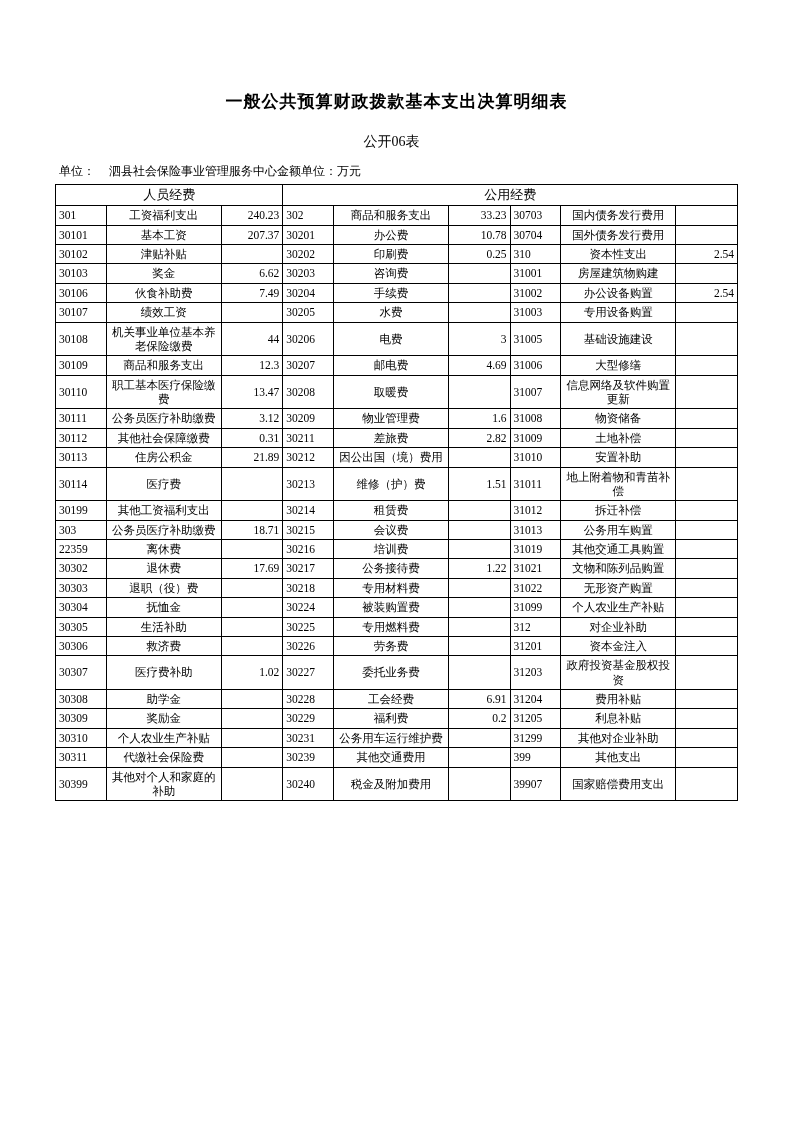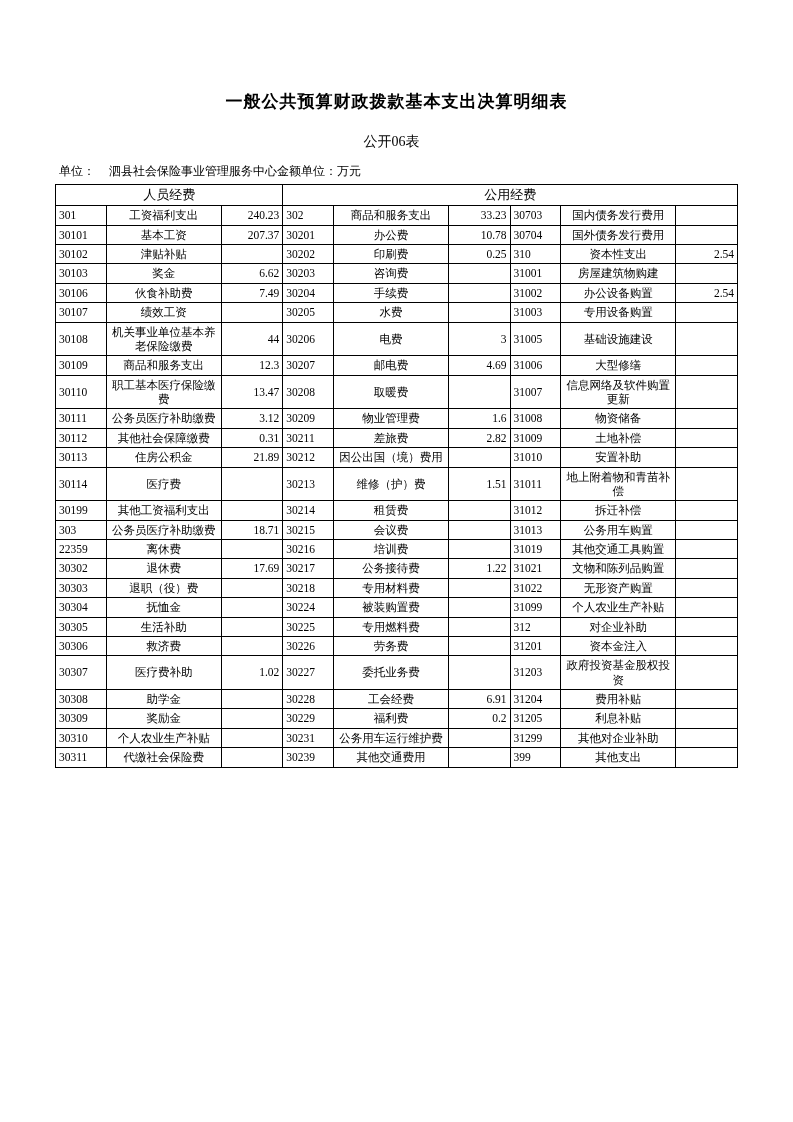--- a/index.html
+++ b/index.html
@@ -414,16 +414,27 @@
           <td class="code">30311</td>
           <td class="name">代缴社会保险费</td>
           <td class="num"></td>
           <td class="code">30239</td>
           <td class="name">其他交通费用</td>
           <td class="num"></td>
           <td class="code">399</td>
           <td class="name">其他支出</td>
           <td class="num"></td>
         </tr>
+        <tr>
+          <td class="code">30399</td>
+          <td class="name">其他对个人和家庭的补助</td>
+          <td class="num"></td>
+          <td class="code">30240</td>
+          <td class="name">税金及附加费用</td>
+          <td class="num"></td>
+          <td class="code">39907</td>
+          <td class="name">国家赔偿费用支出</td>
+          <td class="num"></td>
+        </tr>
       </tbody>
   </table>
 
 </div>
 
 </body></html>

